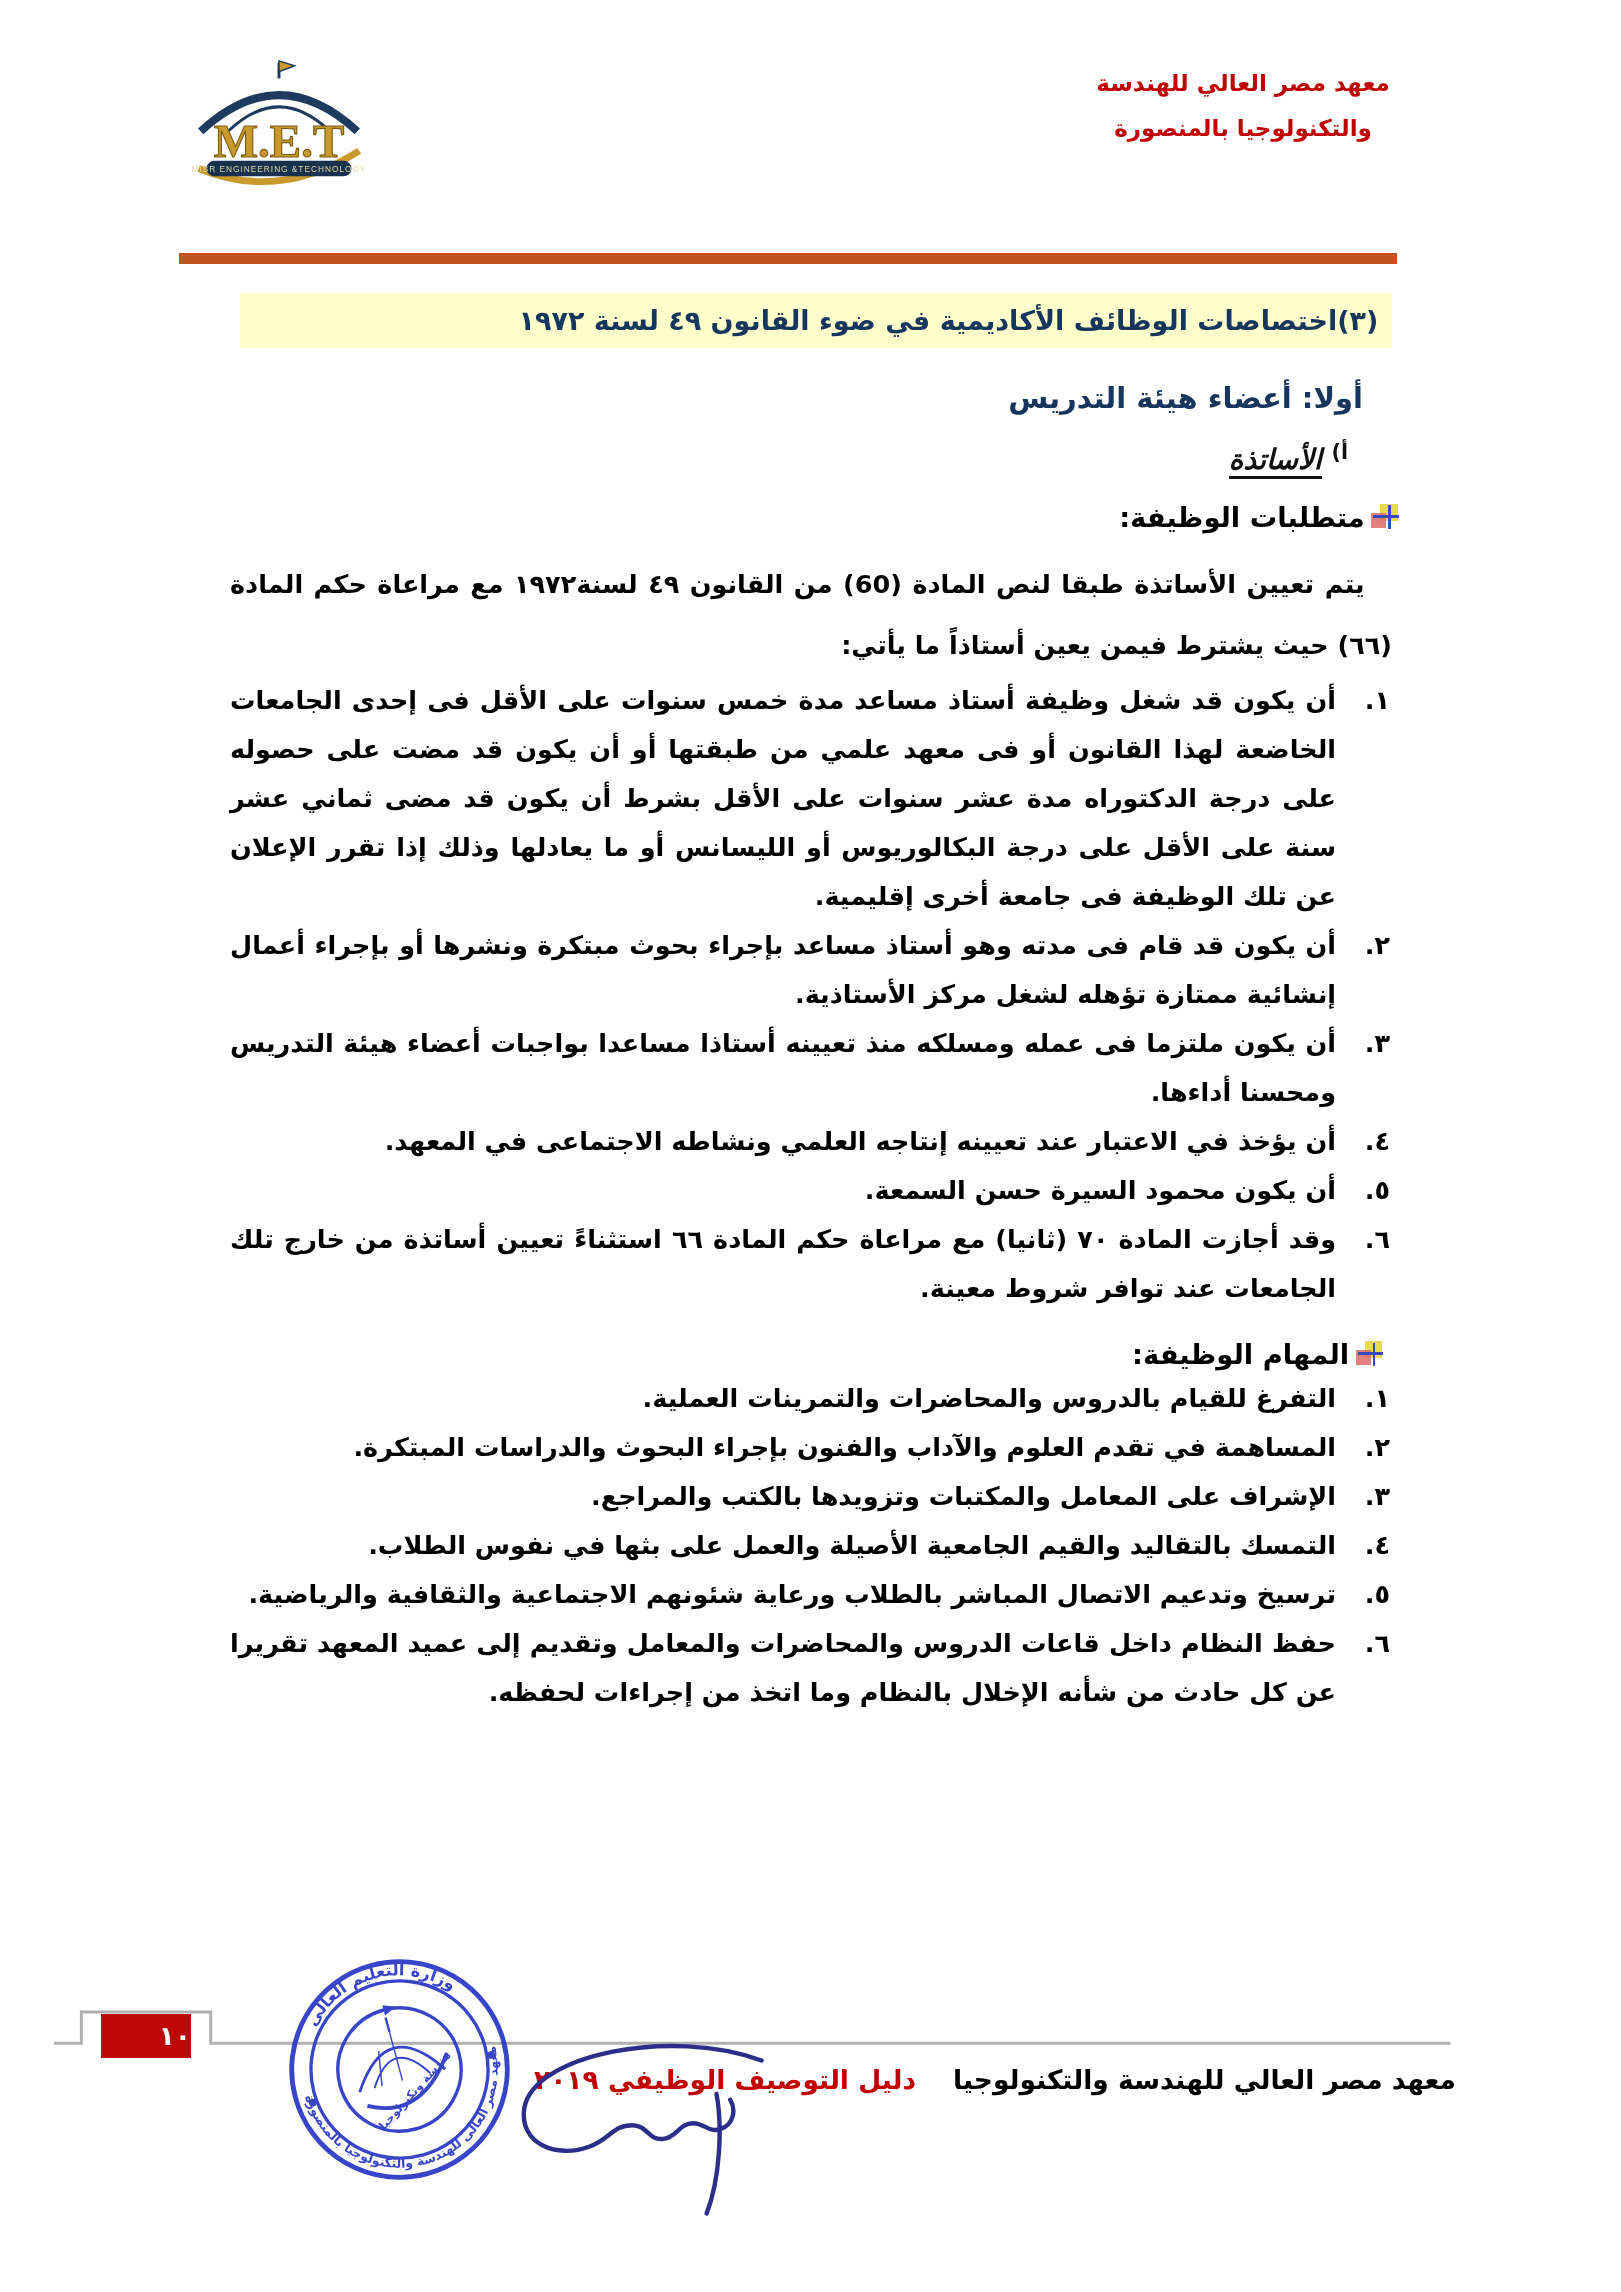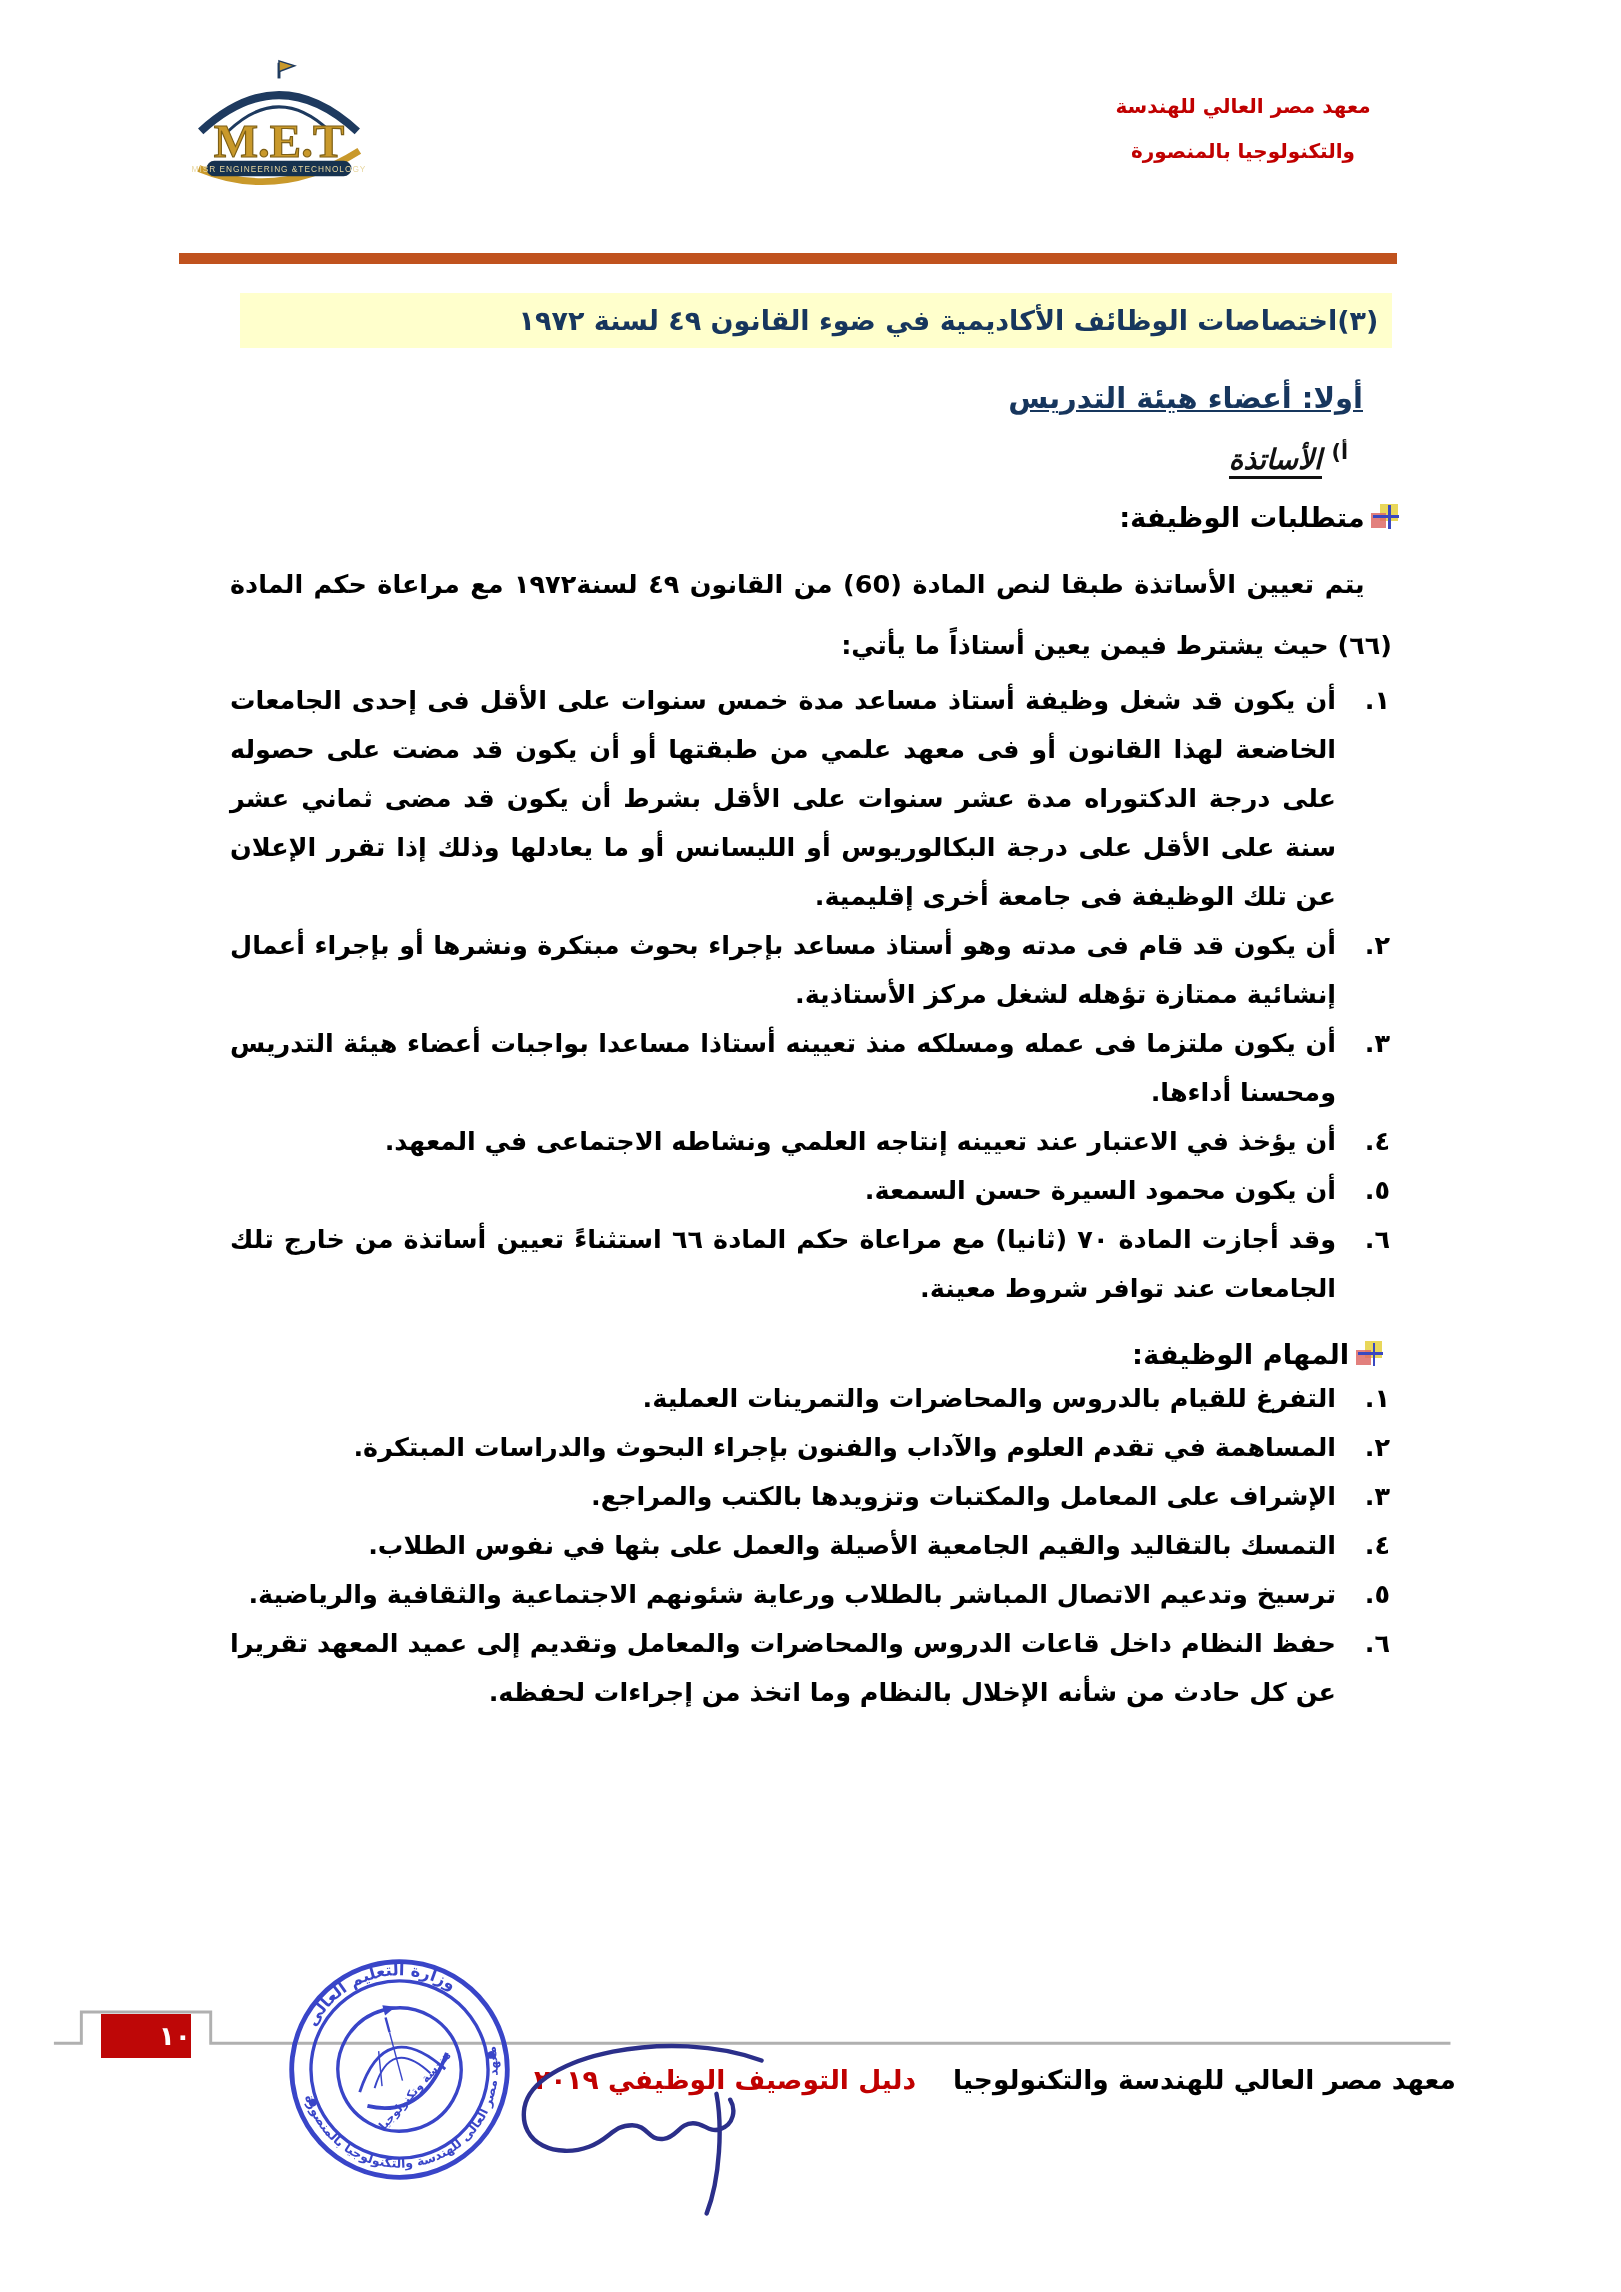--- a/index.html
+++ b/index.html
@@ -5,33 +5,33 @@
   html,body{margin:0;padding:0;background:#e8e8e8;}
   .page{
     position:relative; width:1621px; height:2293px; margin:0 auto;
     background:#ffffff; overflow:hidden; direction:rtl;
     font-family:"DejaVu Sans", sans-serif;
   }
   
   .header{display:flex; justify-content:space-between; align-items:flex-start;
           margin:53px 172px 0 181px;}
   .hdr-right{width:412px; text-align:center; color:#c00000; font-weight:bold;
-             font-size:20px; line-height:45px; margin-top:31px;}
+             font-size:23px; line-height:45px; margin-top:8px;}
   .hdr-left{width:323px; text-align:center; color:#c00000; font-weight:bold;
             font-size:28px; line-height:39px; margin-top:23.5px;}
   .hdr-left .years{font-size:25.5px; margin-top:5.9px;}
   .hdr-logo{width:196px; height:139px;}
   .rule-orange{height:10.8px; background:#c0521e; margin:61px 224px 0 179px;}
   
   .title-bar{margin:29px 229px 0 240px; height:55px; background:#ffffcc;
              color:#17365d; font-weight:bold; font-size:27px; line-height:55px;
              padding-right:13.7px; box-sizing:border-box; white-space:nowrap;}
   
   .content{margin:0 229px 0 230px;}
-  .h-first{margin:33px 29px 0 0; color:#17365d; font-weight:bold; font-size:29px; text-align:right;text-decoration:underline;}
+  .h-first{margin:33px 29px 0 0; color:#17365d; font-weight:bold; font-size:29px; text-align:right;}
   .h-sub{margin:25.5px 44px 0 0; font-size:28px; font-weight:bold; text-align:right; color:#111;}
   .h-sub .prefix{font-size:20.6px; vertical-align:9.8px; font-weight:bold;}
   .h-sub .u{ text-decoration:none; border-bottom:3.9px solid #111; font-style:italic; padding-bottom:0;}
   .h-bullet{display:flex; align-items:center; gap:6px; margin-top:25.5px;
             font-size:27.4px; font-weight:bold; color:#000;}
   .h-bullet.req{margin-right:-7.8px;}
   .h-bullet.dut{margin-right:7.8px;}
   
   .sq-icon{position:relative; width:29px; height:29px; flex:0 0 29px; display:inline-block;}
   .sq-icon .y{position:absolute; right:2px; top:1px; width:17.6px; height:17.6px; background:#e9d75a;}

